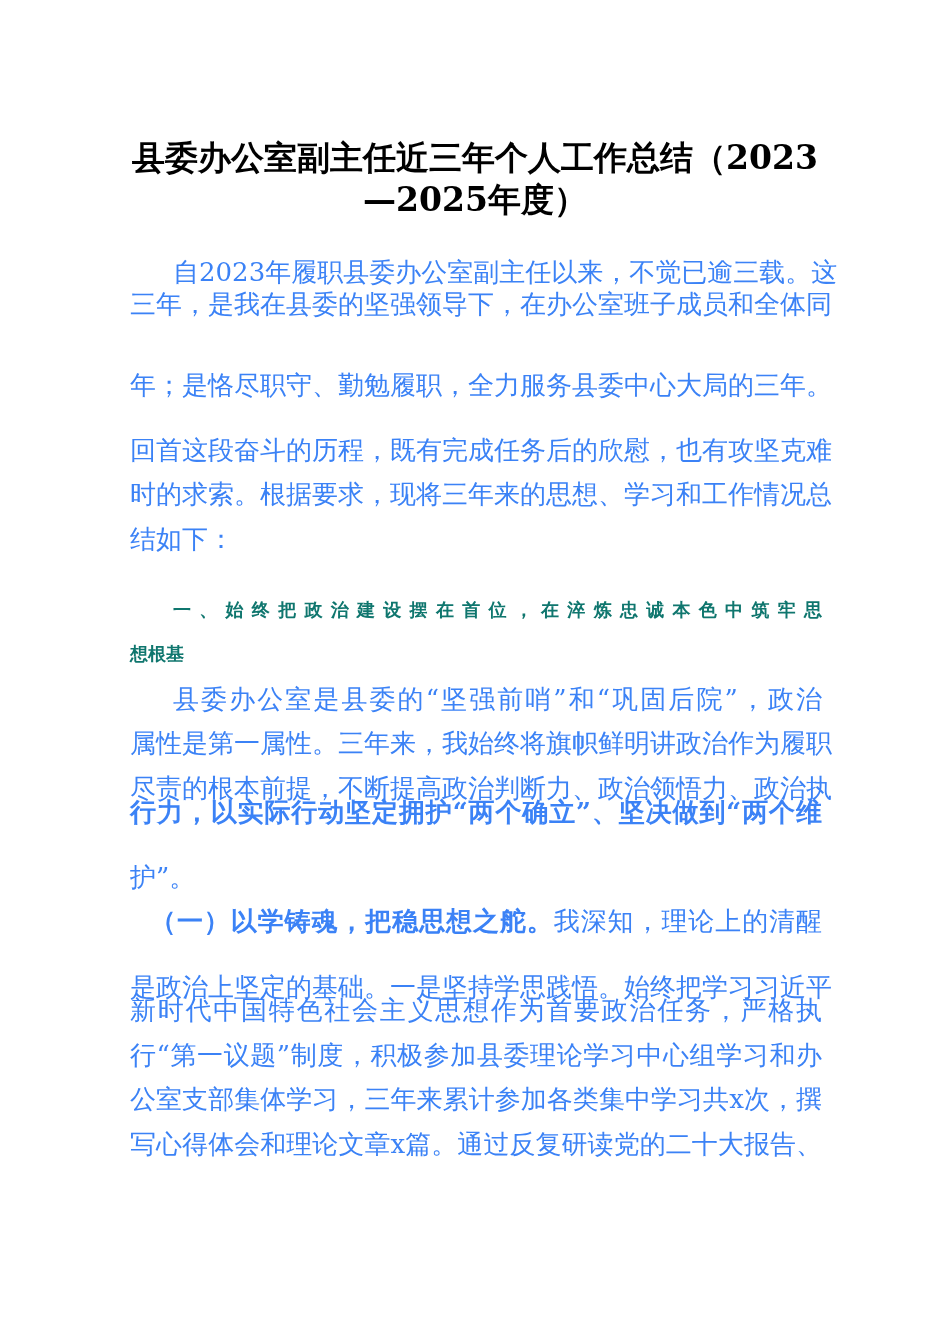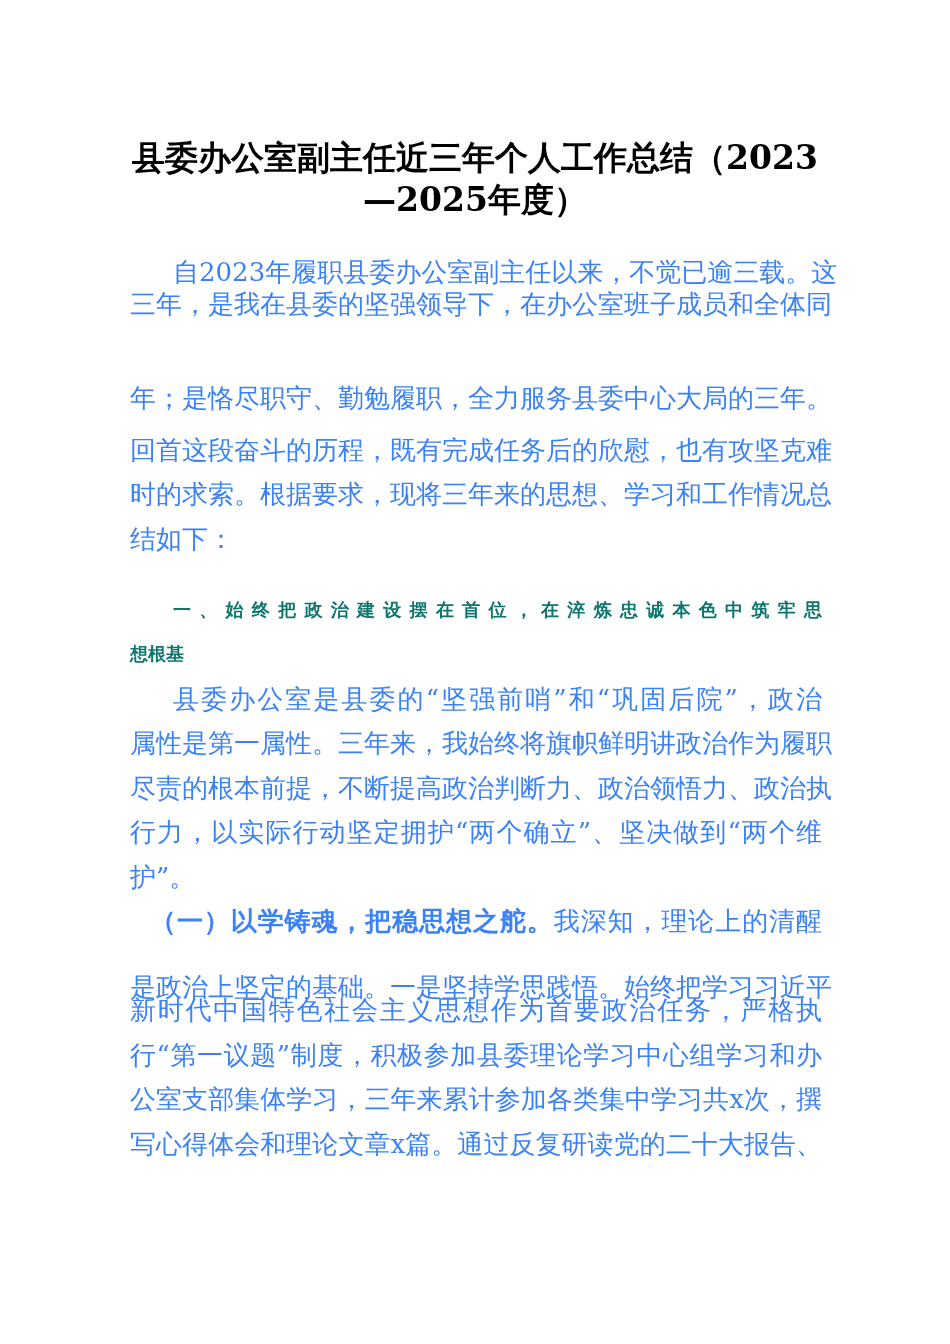--- a/index.html
+++ b/index.html
@@ -75,32 +75,32 @@
 </head>
 <body>
 
 <div class="page">
 
   <div class="title l1">县委办公室副主任近三年个人工作总结（2023</div>
   <div class="title l2">—2025年度）</div>
 
   <div class="line first" style="top:252px;">自2023年履职县委办公室副主任以来，不觉已逾三载。这</div>
   <div class="line" style="top:284px;">三年，是我在县委的坚强领导下，在办公室班子成员和全体同</div>
-  <div class="line" style="top:378px;">年；是恪尽职守、勤勉履职，全力服务县委中心大局的三年。</div>
+  <div class="line" style="top:365px;">年；是恪尽职守、勤勉履职，全力服务县委中心大局的三年。</div>
   <div class="line" style="top:430px;">回首这段奋斗的历程，既有完成任务后的欣慰，也有攻坚克难</div>
   <div class="line" style="top:474px;">时的求索。根据要求，现将三年来的思想、学习和工作情况总</div>
   <div class="line last" style="top:519px;">结如下：</div>
 
   <div class="line first heading" style="top:590px;">一、始终把政治建设摆在首位，在淬炼忠诚本色中筑牢思</div>
   <div class="line heading last" style="top:634px;">想根基</div>
 
   <div class="line first" style="top:679px;">县委办公室是县委的“坚强前哨”和“巩固后院”，政治</div>
   <div class="line" style="top:723px;">属性是第一属性。三年来，我始终将旗帜鲜明讲政治作为履职</div>
   <div class="line" style="top:768px;">尽责的根本前提，不断提高政治判断力、政治领悟力、政治执</div>
-  <div class="line" style="top:812px;">行力，以实际行动坚定拥护“两个确立”、坚决做到“两个维</div>
+  <div class="line" style="top:792px;font-weight:bold;">行力，以实际行动坚定拥护“两个确立”、坚决做到“两个维</div>
   <div class="line last" style="top:857px;">护”。</div>
 
   <div class="line sub-first" style="top:901px;"><span class="sub-heading">（一）以学铸魂，把稳思想之舵。</span><span>我深知，理论上的清醒</span></div>
   <div class="line" style="top:946px;margin-top:21px;">是政治上坚定的基础。一是坚持学思践悟。始终把学习习近平</div>
   <div class="line" style="top:990px;">新时代中国特色社会主义思想作为首要政治任务，严格执</div>
   <div class="line" style="top:1035px;">行“第一议题”制度，积极参加县委理论学习中心组学习和办</div>
   <div class="line" style="top:1079px;">公室支部集体学习，三年来累计参加各类集中学习共x次，撰</div>
   <div class="line" style="top:1124px;">写心得体会和理论文章x篇。通过反复研读党的二十大报告、</div>
 
 </div>

